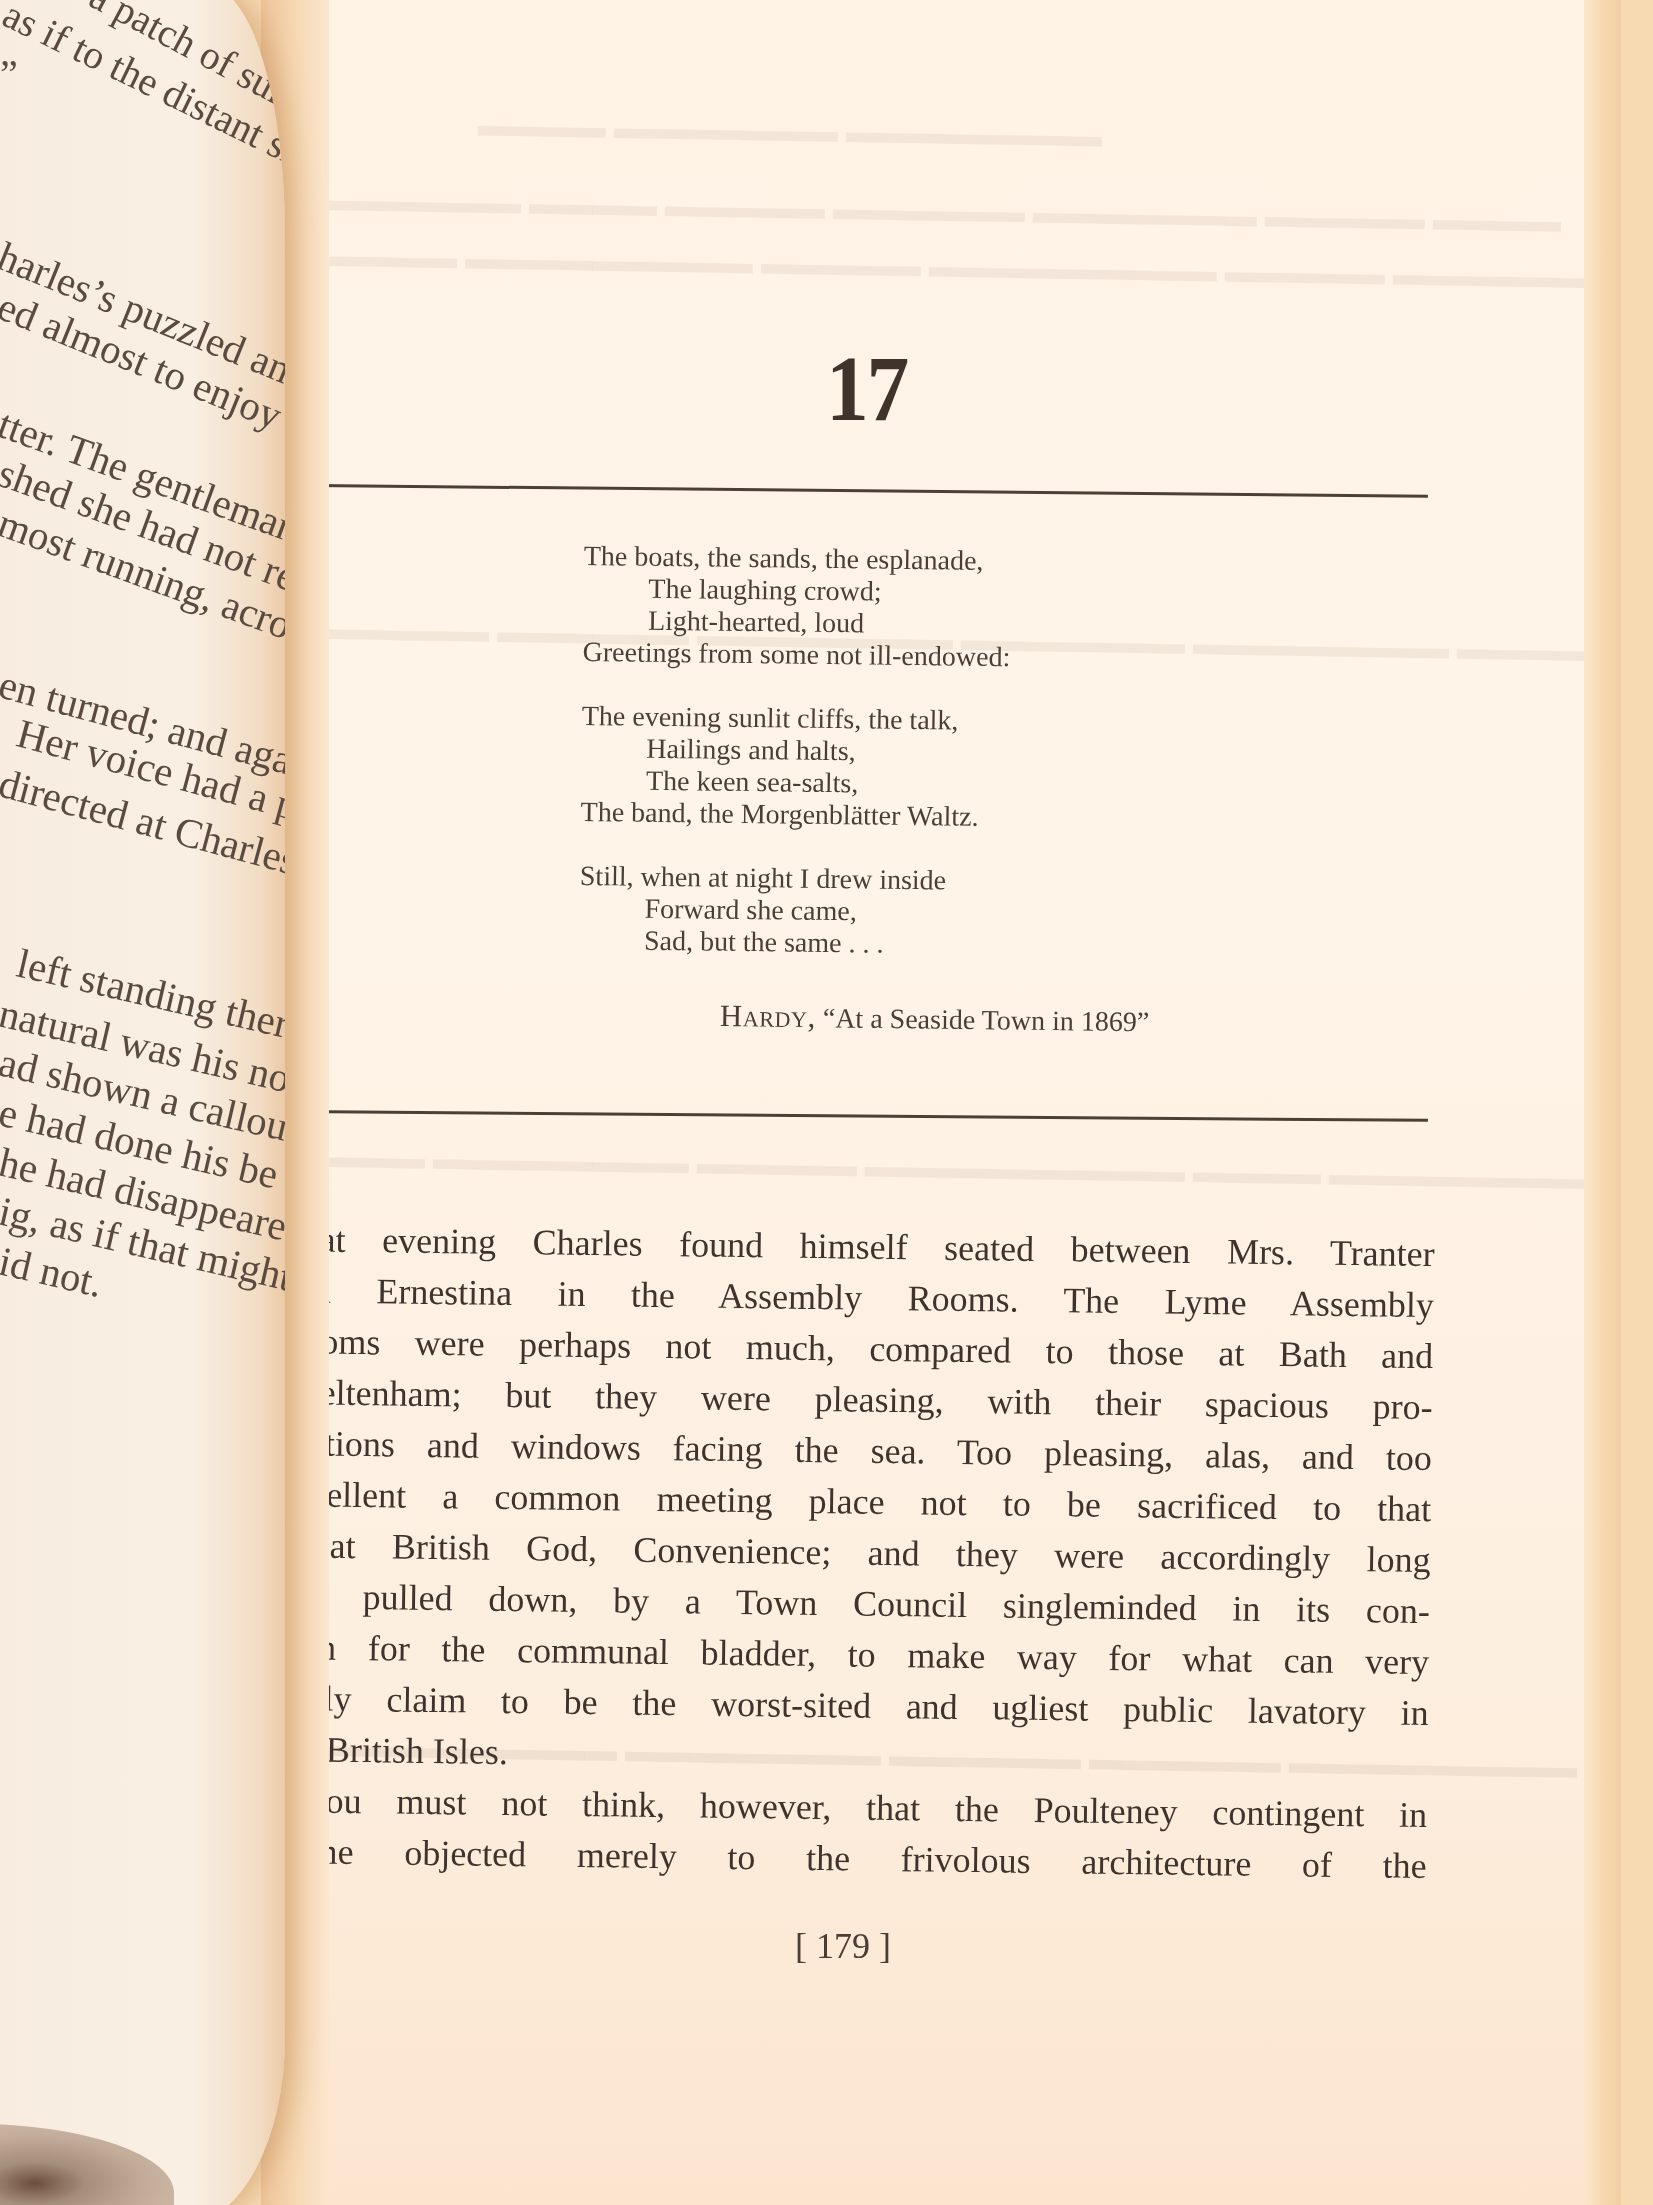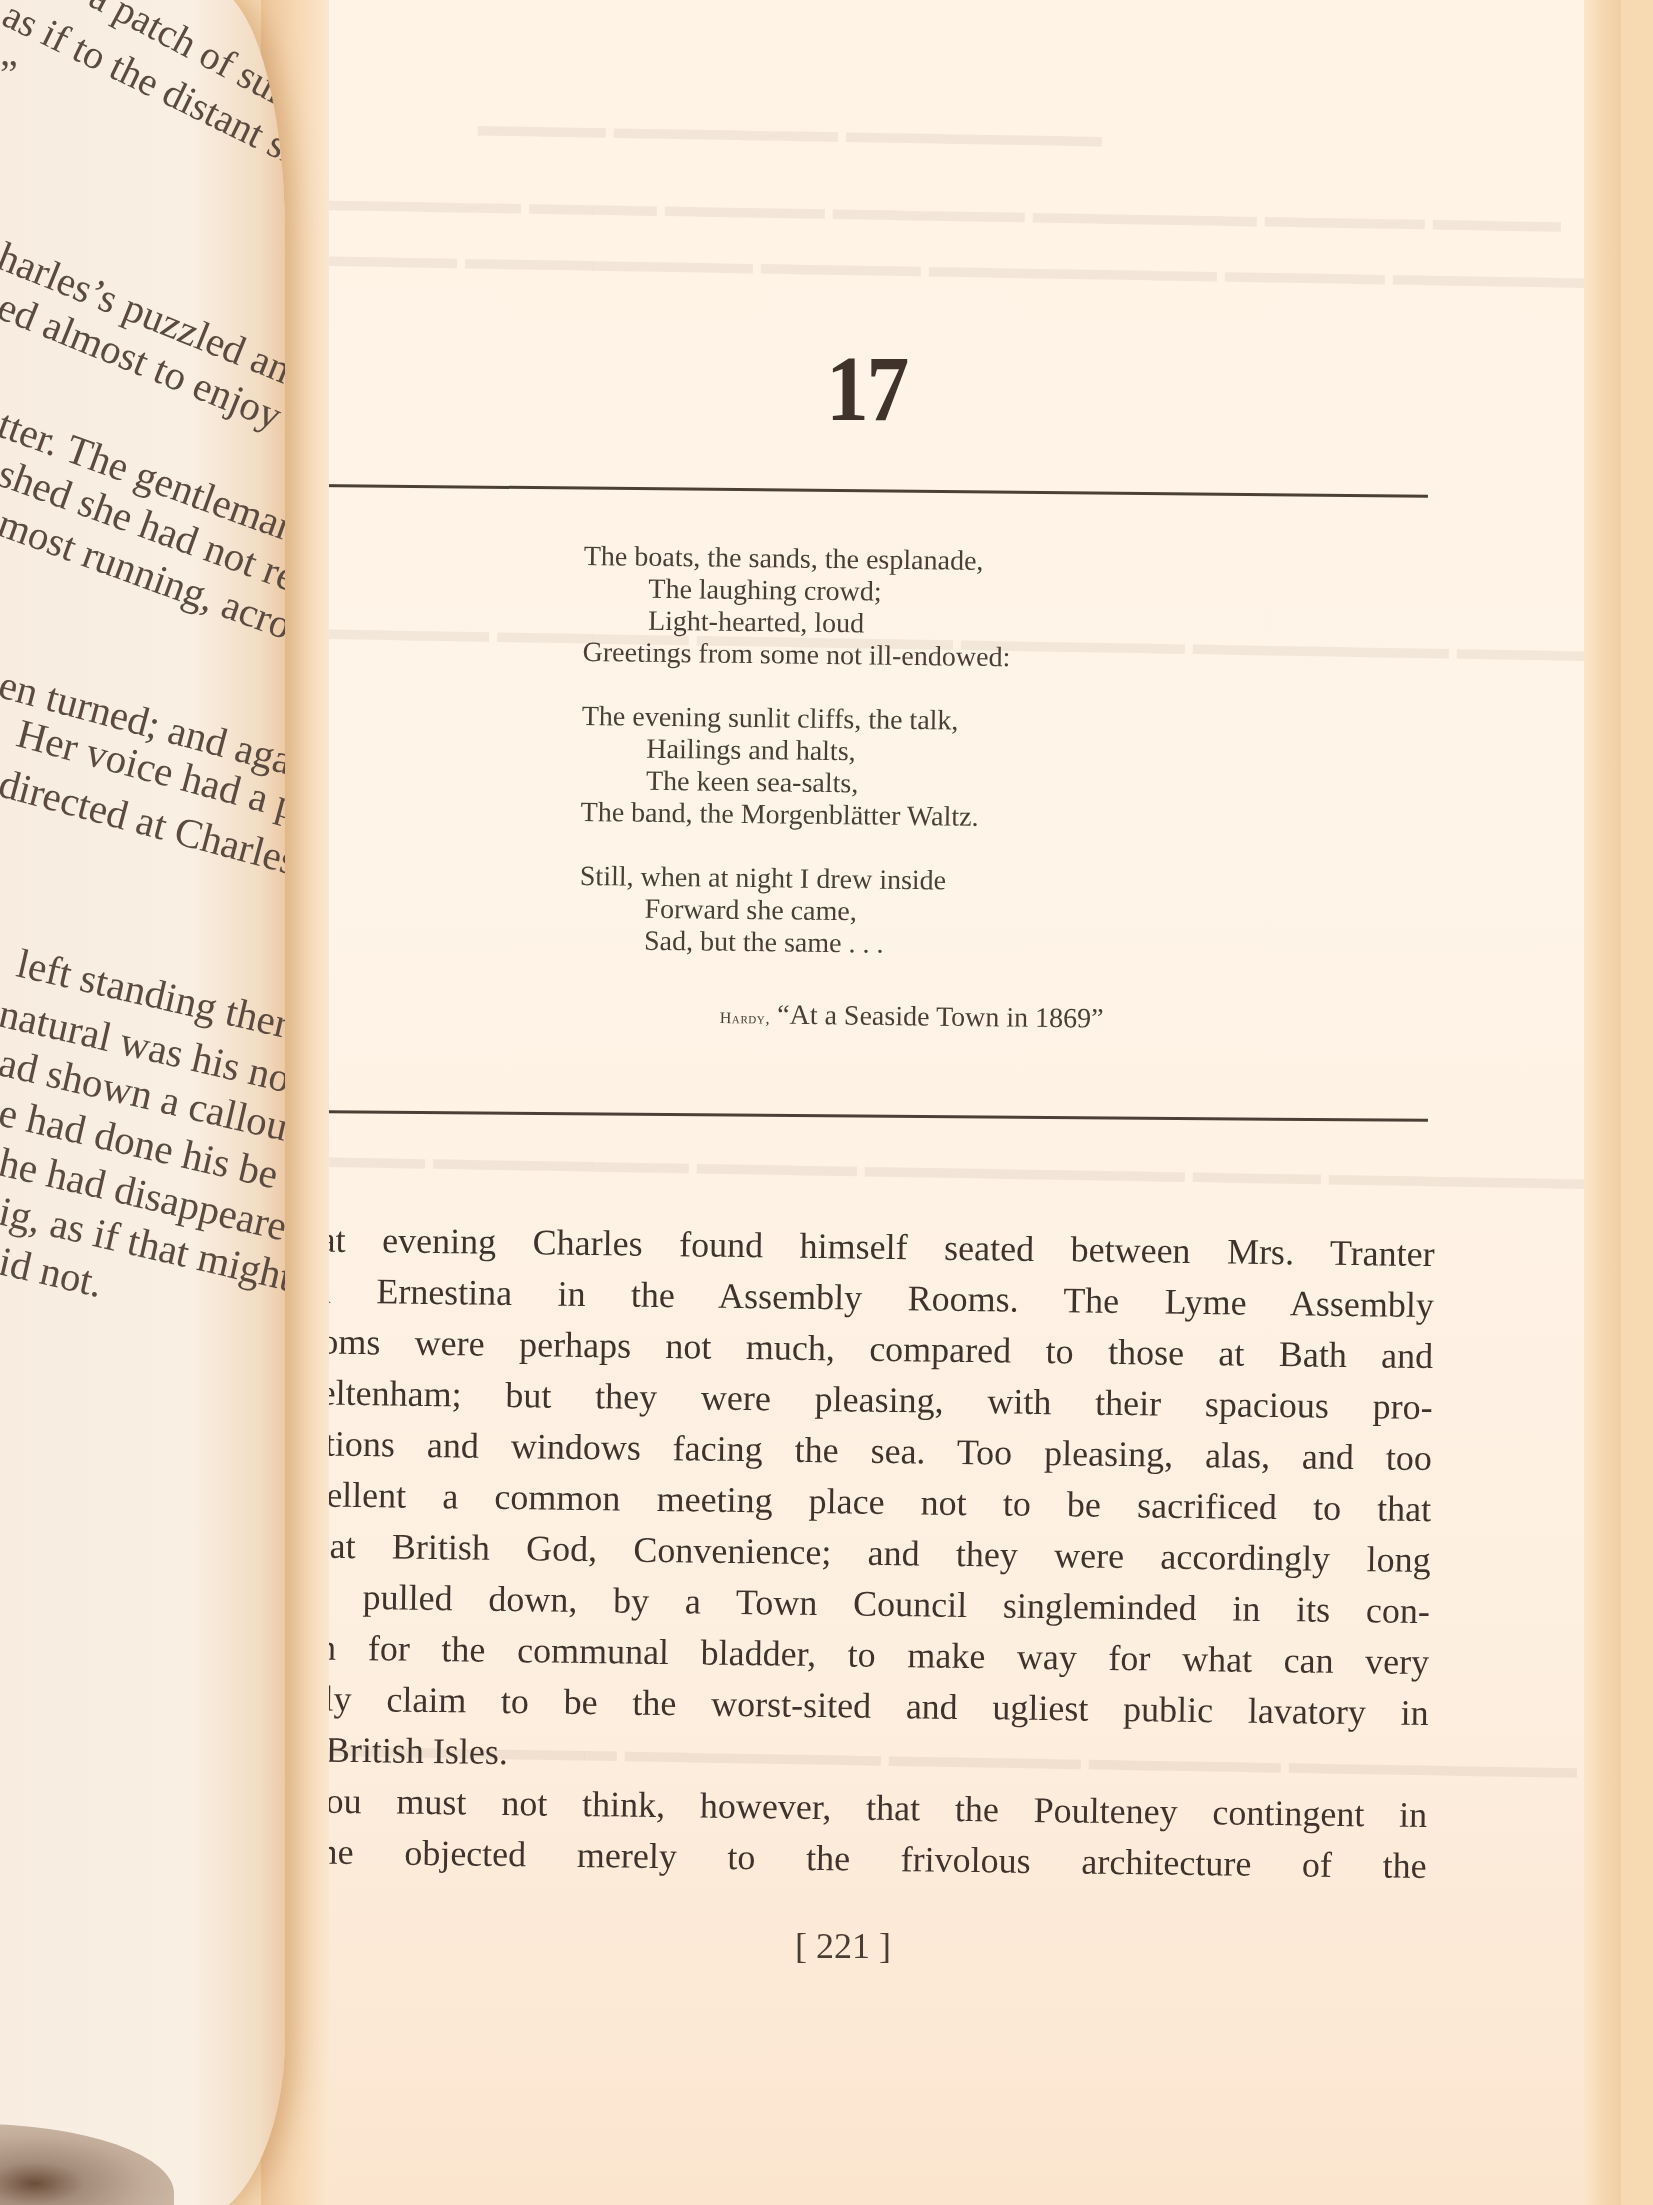--- a/index.html
+++ b/index.html
@@ -148,21 +148,21 @@
       left: 428px;
       top: 998px;
       font-size: 28px;
       color: #4a3e36;
       white-space: nowrap;
       transform: rotate(0.7deg);
       transform-origin: left top;
     }
     .attribution .author {
       font-variant: small-caps;
-      font-size: 16px;
+      font-size: 31px;
       letter-spacing: 0.6px;
     }
 
     .body-text {
       position: absolute;
       left: -12.4px;
       top: 1214px;
       width: 1155px;
       font-size: 36px;
       line-height: 51px;
@@ -249,21 +249,21 @@
         <span class="bline">cern for the communal bladder, to make way for what can very</span>
         <span class="bline">fairly claim to be the worst-sited and ugliest public lavatory in</span>
         <span class="bline last">the British Isles.</span>
       </div>
       <div>
         <span class="bline indent">You must not think, however, that the Poulteney contingent in</span>
         <span class="bline">Lyme objected merely to the frivolous architecture of the</span>
       </div>
     </div>
 
-    <div class="page-number">[ 221 ]</div>
+    <div class="page-number">[ 179 ]</div>
   </div>
   <div class="right-edge"></div>
 </div>
 
 <div class="gutter"></div>
 
 <div class="left-page">
   <div class="rule-curve"></div>
 
   <span class="frag" style="left:118px; top:-18.6px; transform:rotate(28deg);">a patch of sunlight</span>

